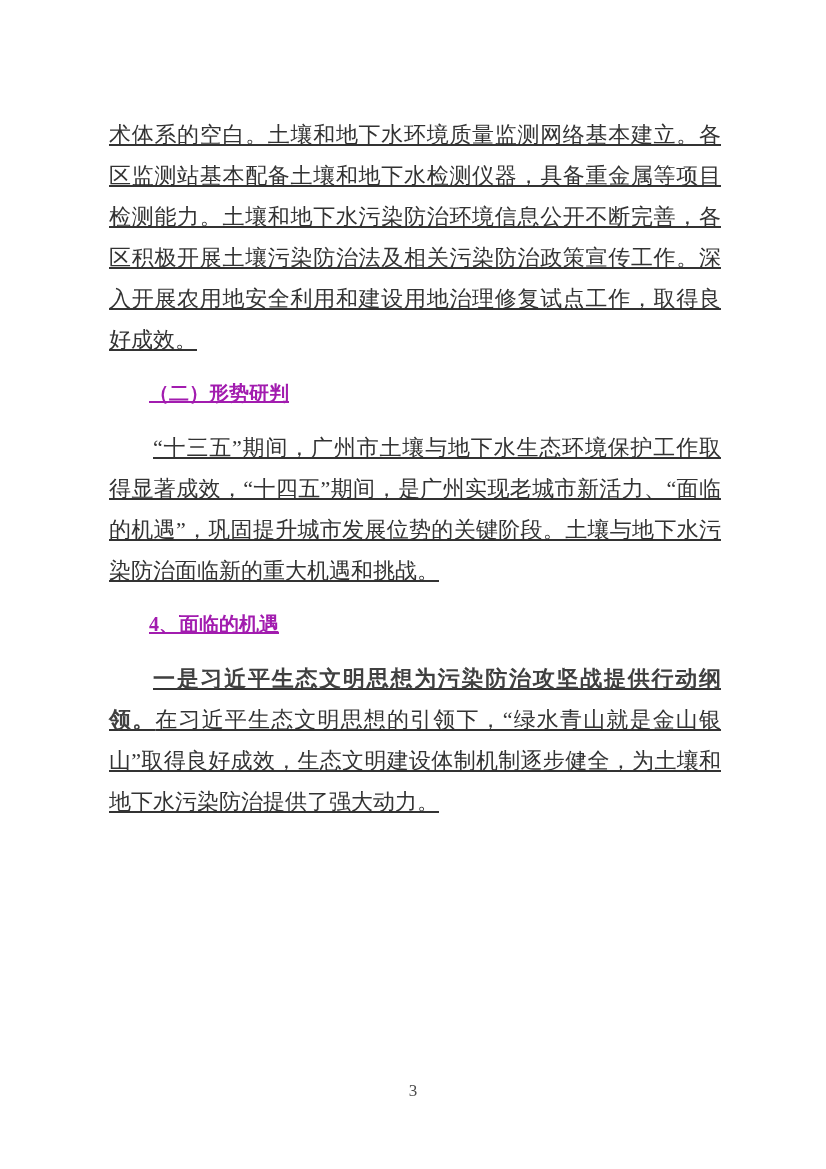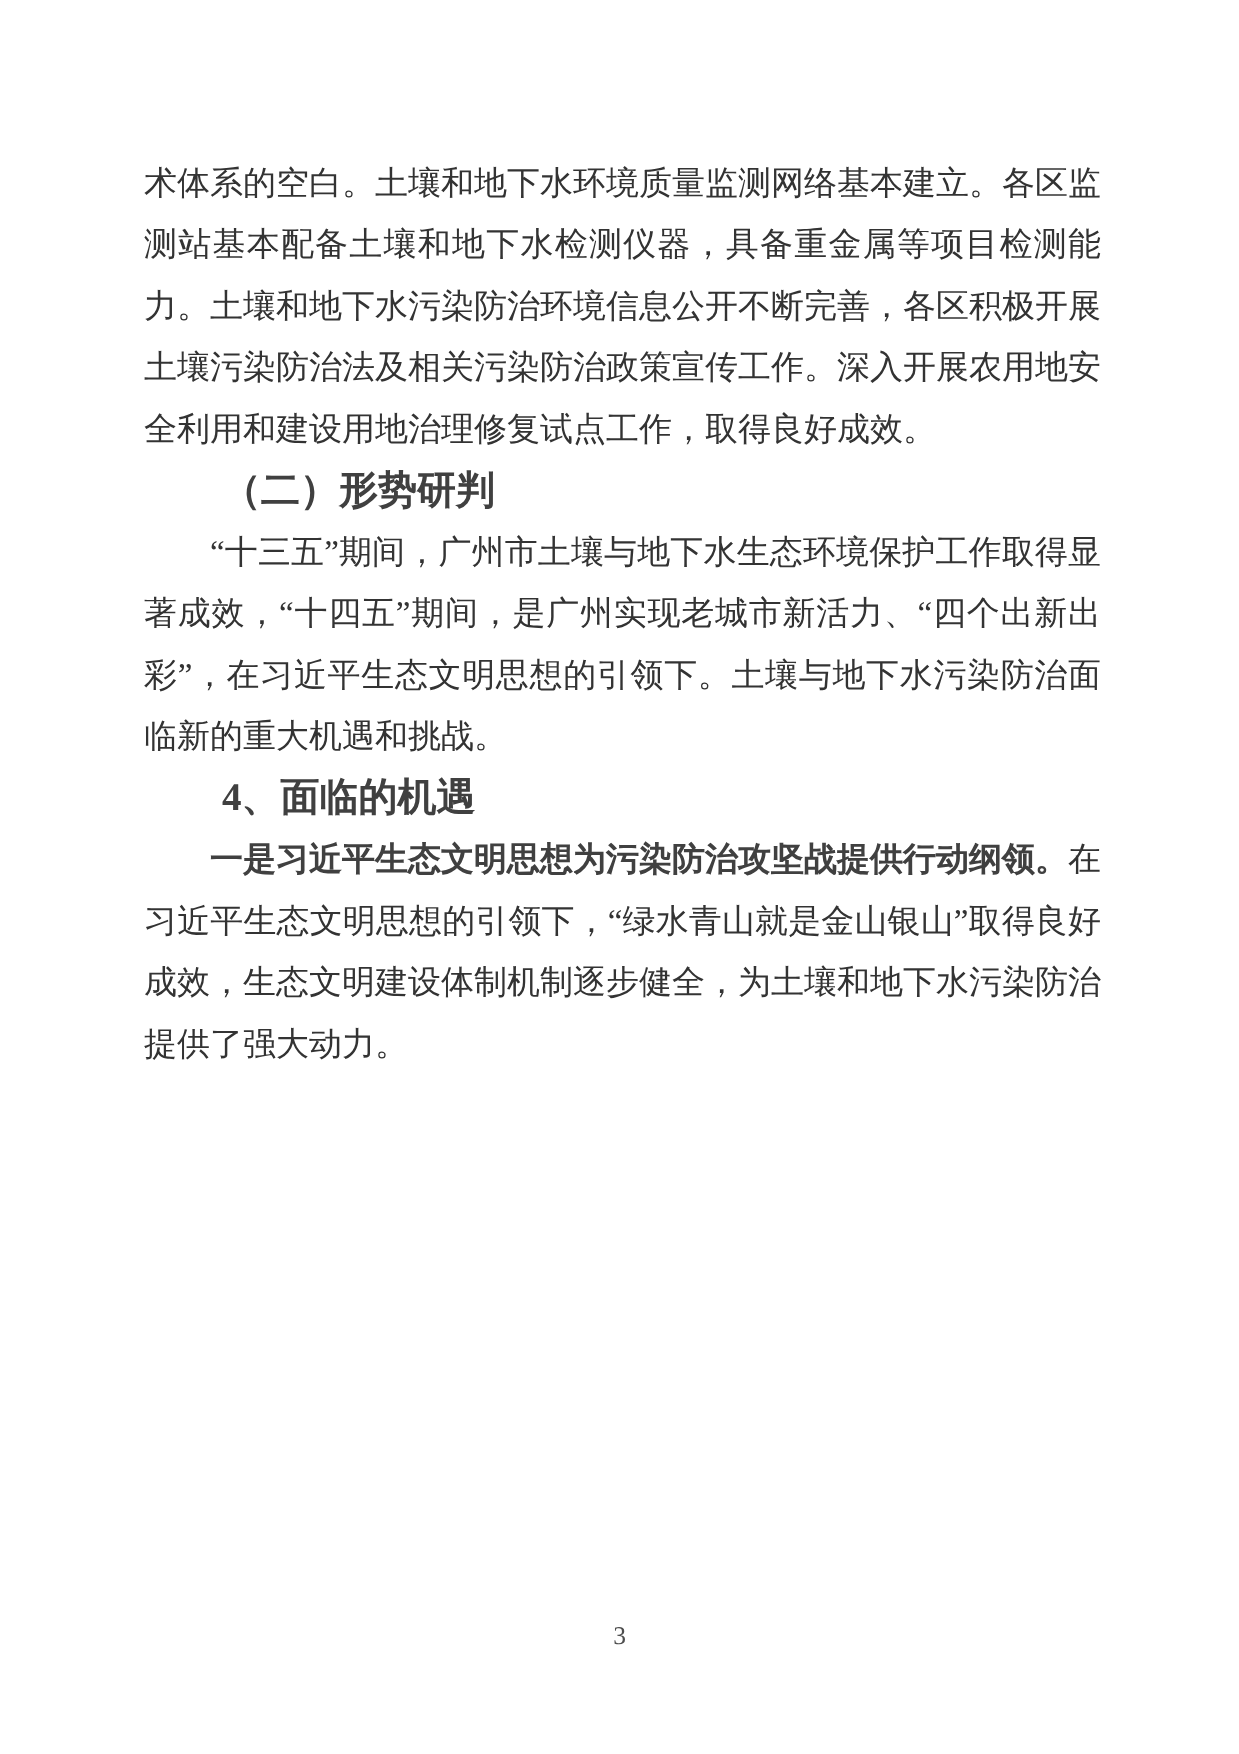--- a/index.html
+++ b/index.html
@@ -19,32 +19,33 @@
   .content {
     position: absolute;
     left: 96px;
     top: 101px;
     width: 638px;
     font-size: 22px;
     line-height: 41px;
     text-align: justify;
   }
   .content p {
-    margin: 0;
+    margin: 13px;
+    text-decoration: underline;
   }
   .indent {
     text-indent: 2em;
   }
   .heading {
     margin: 0;
-    font-size: 26px;
+    font-size: 20px;
     line-height: 41px;
     text-indent: 2em;
     font-weight: bold;
-    color: #404040;
+    color: #a21caf;
     text-align: left;
   }
   .bold-lead {
     font-weight: bold;
     color: #404040;
   }
   .page-number {
     position: absolute;
     bottom: 68px;
     left: 0;
@@ -58,21 +59,21 @@
 </head>
 <body>
 
 <div class="page">
   <div class="content">
 
     <p>术体系的空白。土壤和地下水环境质量监测网络基本建立。各区监测站基本配备土壤和地下水检测仪器，具备重金属等项目检测能力。土壤和地下水污染防治环境信息公开不断完善，各区积极开展土壤污染防治法及相关污染防治政策宣传工作。深入开展农用地安全利用和建设用地治理修复试点工作，取得良好成效。</p>
 
     <p class="heading">（二）形势研判</p>
 
-    <p class="indent">“十三五”期间，广州市土壤与地下水生态环境保护工作取得显著成效，“十四五”期间，是广州实现老城市新活力、“四个出新出彩”，在习近平生态文明思想的引领下。土壤与地下水污染防治面临新的重大机遇和挑战。</p>
+    <p class="indent">“十三五”期间，广州市土壤与地下水生态环境保护工作取得显著成效，“十四五”期间，是广州实现老城市新活力、“面临的机遇”，巩固提升城市发展位势的关键阶段。土壤与地下水污染防治面临新的重大机遇和挑战。</p>
 
     <p class="heading">4、面临的机遇</p>
 
     <p class="indent"><span class="bold-lead">一是习近平生态文明思想为污染防治攻坚战提供行动纲领。</span><span>在习近平生态文明思想的引领下，“绿水青山就是金山银山”取得良好成效，生态文明建设体制机制逐步健全，为土壤和地下水污染防治提供了强大动力。</span></p>
 
 
   </div>
 
   <div class="page-number">3</div>
 </div>

